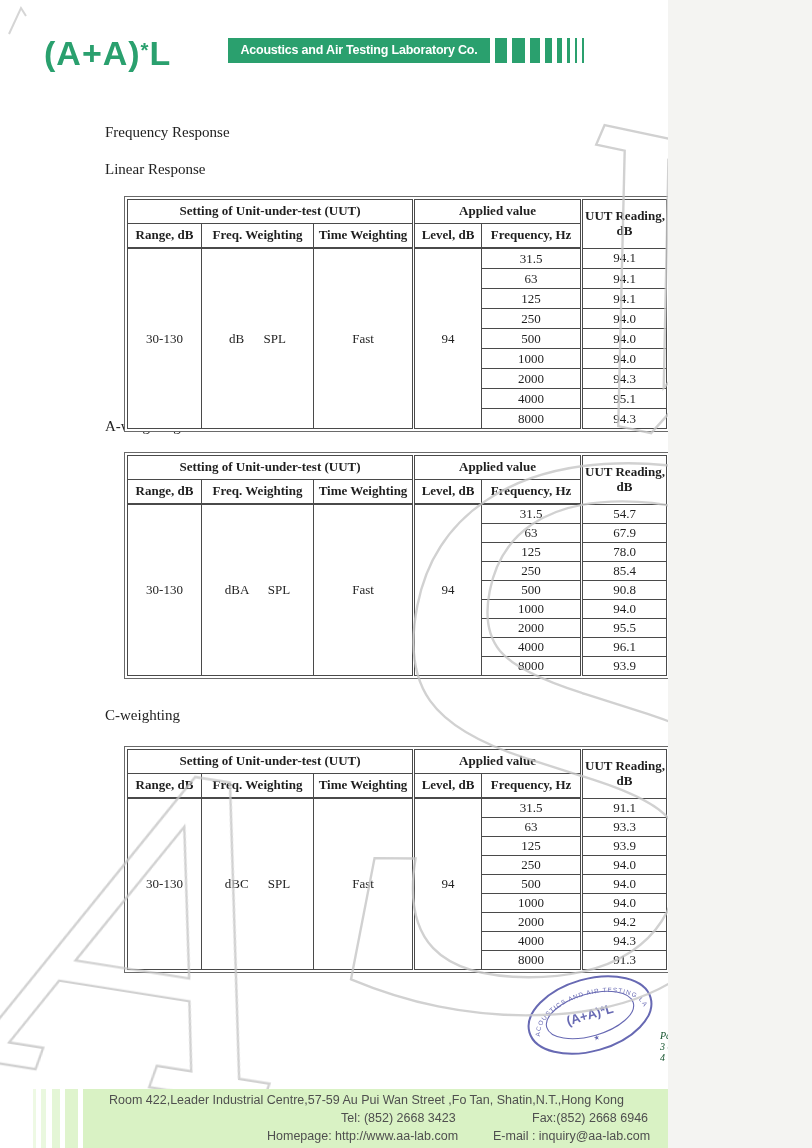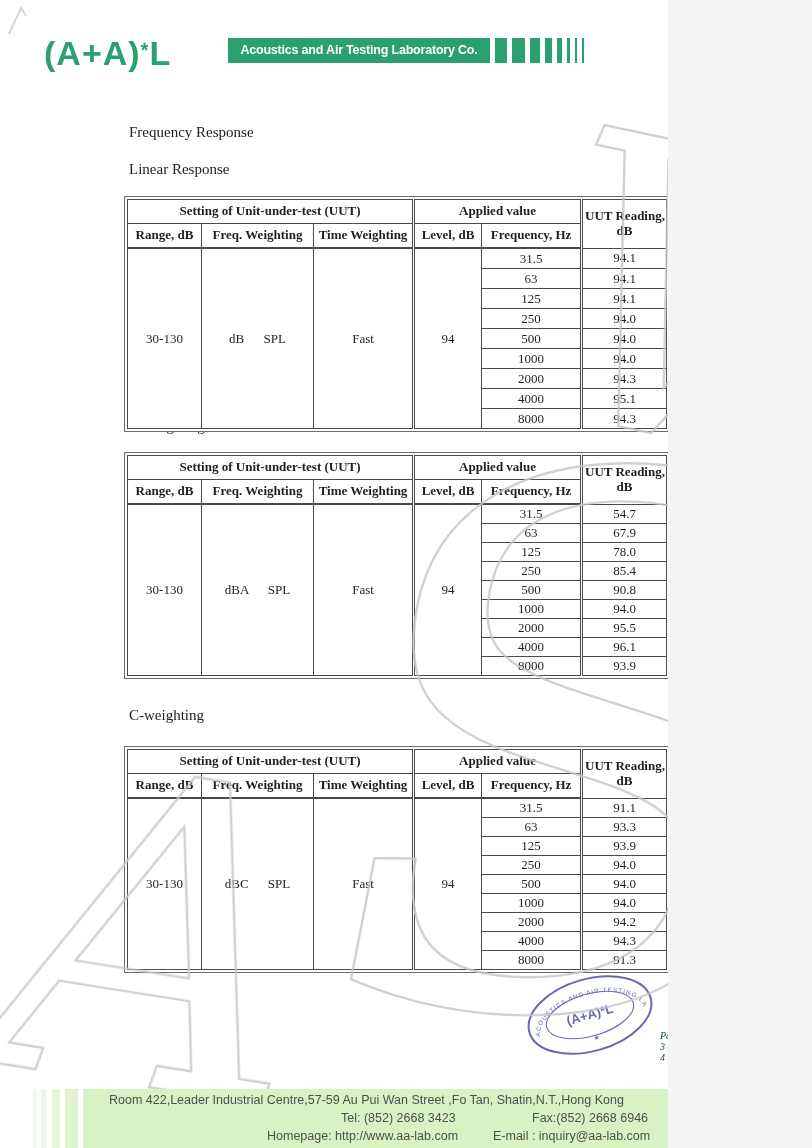--- a/index.html
+++ b/index.html
@@ -15,21 +15,21 @@
         font-family:"Liberation Sans",sans-serif;font-weight:bold;font-size:12.5px;
         line-height:25px;text-align:center;letter-spacing:-0.2px;}
   .bars{left:495px;top:38px;height:25px;display:flex;gap:5px;align-items:stretch;}
   .bars div{background:#2aa06e;}
   .bars .b1{width:12px}.bars .b2{width:13px}.bars .b3{width:10px}.bars .b4{width:7px}
   .bars .b5{width:5px}.bars .b6{width:3px}.bars .b7{width:2px}.bars .b8{width:2px}
   .zh{left:231px;top:62px;font-family:"Liberation Sans",sans-serif;font-size:17px;
       color:#2aa06e;letter-spacing:2.5px;}
 
   
-  .heading{font-size:15px;color:#222;margin-left:24px;}
+  .heading{font-size:15px;color:#222;}
   .h-title{left:105px;top:124px;}
   .h-linear{left:105px;top:161px;}
   .h-aw{left:105px;top:418px;}
   .h-cw{left:105px;top:707px;}
 
   
   .tblwrap{left:124px;width:676px;border:1px solid #6a6a6a;padding:2px;background:#fff;}
   .t1{top:196px;} .t2{top:452px;} .t3{top:746px;}
   .cert-table{border-collapse:collapse;table-layout:fixed;width:100%;}
   .cert-table th,.cert-table td{border:1px solid #4a4a4a;text-align:center;padding:0 2px;

